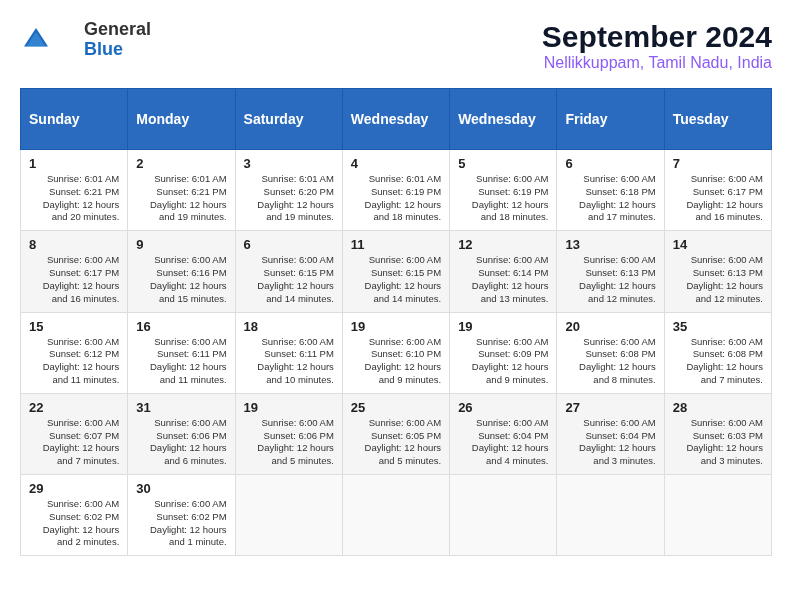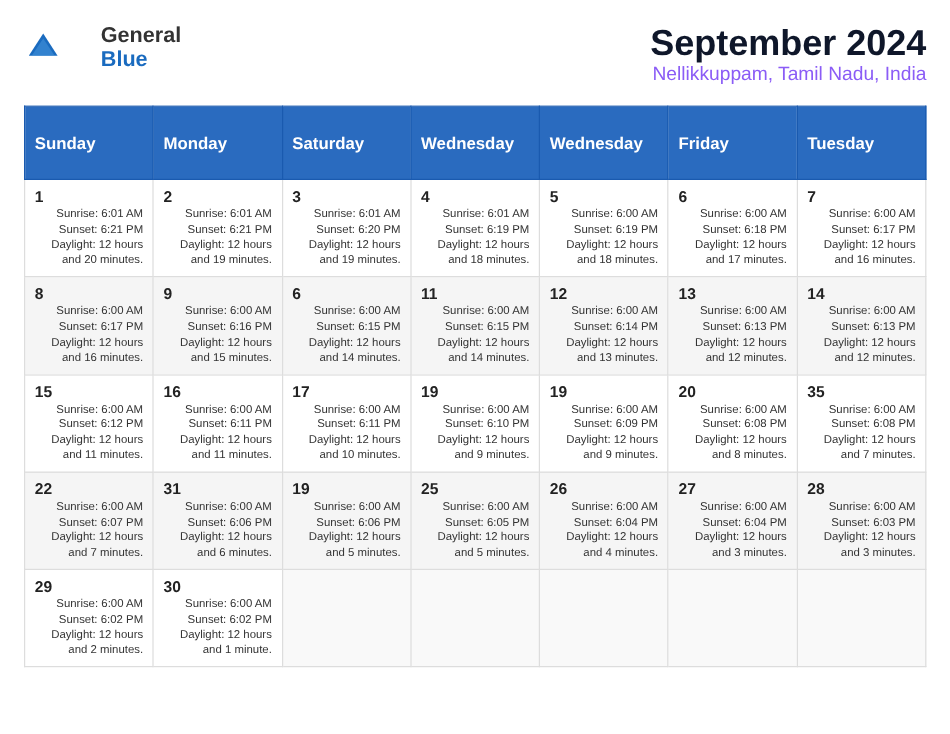--- a/index.html
+++ b/index.html
@@ -259,21 +259,21 @@
         </td>
         <td>
           <span class="day-number">16</span>
         <div class="day-info">
           Sunrise: 6:00 AM<br>
           Sunset: 6:11 PM<br>
           Daylight: 12 hours and 11 minutes.
         </div>
         </td>
         <td>
-          <span class="day-number">17</span>
+          <span class="day-number">18</span>
         <div class="day-info">
           Sunrise: 6:00 AM<br>
           Sunset: 6:11 PM<br>
           Daylight: 12 hours and 10 minutes.
         </div>
         </td>
         <td>
           <span class="day-number">19</span>
         <div class="day-info">
           Sunrise: 6:00 AM<br>

